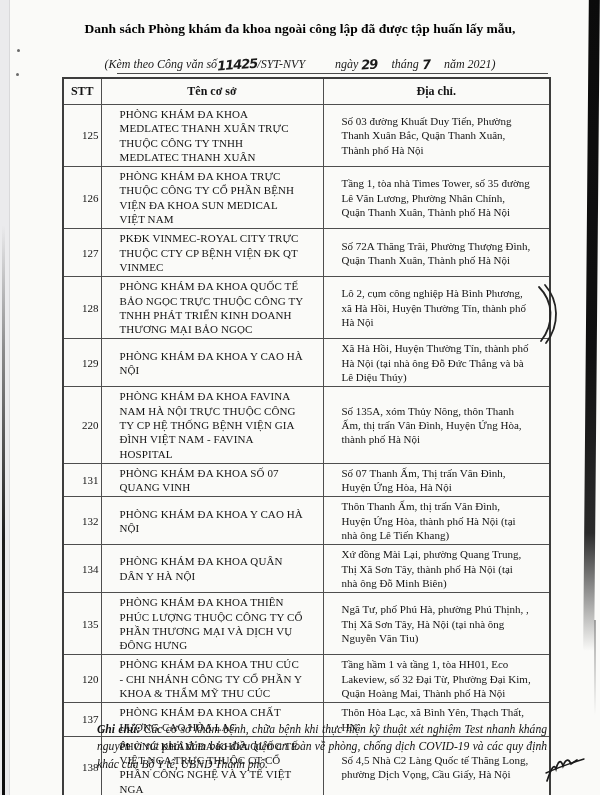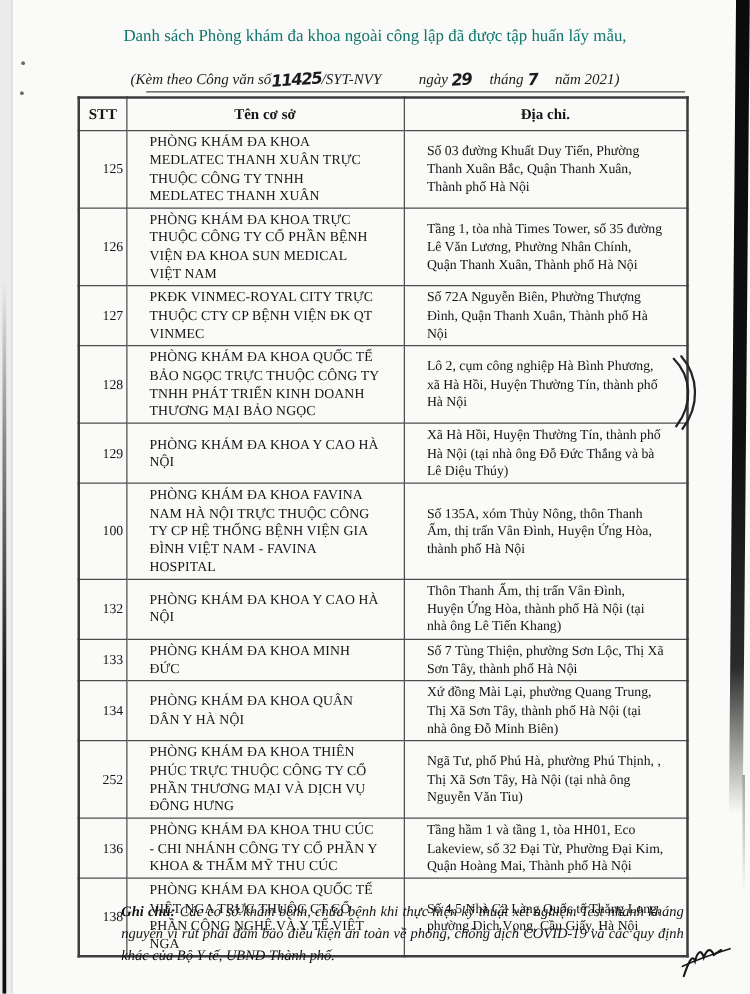--- a/index.html
+++ b/index.html
@@ -18,21 +18,21 @@
     background:linear-gradient(180deg,#0b0b0b 0%,#101010 55%,#2a2a2a 82%,rgba(0,0,0,0) 100%);
     transform:rotate(.5deg);border-radius:3px;}
   .streak-right-tail{position:absolute;left:594px;top:620px;width:2px;height:95px;
     background:linear-gradient(180deg,rgba(80,80,80,.5),rgba(120,120,120,0));}
   .dot{position:absolute;width:3px;height:3px;background:#6a6a6a;border-radius:50%;}
   .dot1{left:17px;top:49px;}
   .dot2{left:16px;top:73px;}
 
   
   .title{position:absolute;left:40px;top:19px;width:520px;text-align:center;
-    font-weight:normal;font-size:13.5px;line-height:1.42;color:#0f766e;}
+    font-weight:bold;font-size:13.5px;line-height:1.42;color:#000000;}
   .subtitle{position:absolute;left:40px;top:56px;width:520px;text-align:center;
     font-style:italic;font-size:12px;color:#1a1a1a;white-space:nowrap;}
   .subtitle .gap-s{display:inline-block;width:14px;}
   .subtitle .gap-l{display:inline-block;width:30px;}
   .handwrite{font-family:"DejaVu Sans",sans-serif;font-style:italic;font-weight:bold;
     font-size:13px;letter-spacing:-1px;display:inline-block;transform:rotate(-4deg) translateY(1px);}
   .rule-under{position:absolute;left:117px;top:73px;width:431px;height:1px;background:#4a4a4a;}
 
   
   table.doc{position:absolute;left:62px;top:77px;width:487px;
@@ -98,61 +98,66 @@
         <td class="addr">Số 03 đường Khuất Duy Tiến, Phường Thanh Xuân Bắc, Quận Thanh Xuân, Thành phố Hà Nội</td>
       </tr>
       <tr>
         <td class="stt">126</td>
         <td class="name">PHÒNG KHÁM ĐA KHOA TRỰC THUỘC CÔNG TY CỔ PHẦN BỆNH VIỆN ĐA KHOA SUN MEDICAL VIỆT NAM</td>
         <td class="addr">Tầng 1, tòa nhà Times Tower, số 35 đường Lê Văn Lương, Phường Nhân Chính, Quận Thanh Xuân, Thành phố Hà Nội</td>
       </tr>
       <tr>
         <td class="stt">127</td>
         <td class="name">PKĐK VINMEC-ROYAL CITY TRỰC THUỘC CTY CP BỆNH VIỆN ĐK QT VINMEC</td>
-        <td class="addr">Số 72A Nguyễn Biên, Phường Thượng Đình, Quận Thanh Xuân, Thành phố Hà Nội</td>
+        <td class="addr">Số 72A Thăng Trãi, Phường Thượng Đình, Quận Thanh Xuân, Thành phố Hà Nội</td>
       </tr>
       <tr>
         <td class="stt">128</td>
         <td class="name">PHÒNG KHÁM ĐA KHOA QUỐC TẾ BẢO NGỌC TRỰC THUỘC CÔNG TY TNHH PHÁT TRIỂN KINH DOANH THƯƠNG MẠI BẢO NGỌC</td>
         <td class="addr">Lô 2, cụm công nghiệp Hà Bình Phương, xã Hà Hồi, Huyện Thường Tín, thành phố Hà Nội</td>
       </tr>
       <tr>
         <td class="stt">129</td>
         <td class="name">PHÒNG KHÁM ĐA KHOA Y CAO HÀ NỘI</td>
         <td class="addr">Xã Hà Hồi, Huyện Thường Tín, thành phố Hà Nội (tại nhà ông Đỗ Đức Thắng và bà Lê Diệu Thúy)</td>
       </tr>
       <tr>
-        <td class="stt">100</td>
+        <td class="stt">220</td>
         <td class="name">PHÒNG KHÁM ĐA KHOA FAVINA NAM HÀ NỘI TRỰC THUỘC CÔNG TY CP HỆ THỐNG BỆNH VIỆN GIA ĐÌNH VIỆT NAM - FAVINA HOSPITAL</td>
         <td class="addr">Số 135A, xóm Thủy Nông, thôn Thanh Ấm, thị trấn Vân Đình, Huyện Ứng Hòa, thành phố Hà Nội</td>
+      </tr>
+      <tr>
+        <td class="stt">131</td>
+        <td class="name">PHÒNG KHÁM ĐA KHOA SỐ 07 QUANG VINH</td>
+        <td class="addr">Số 07 Thanh Ấm, Thị trấn Vân Đình, Huyện Ứng Hòa, Hà Nội</td>
       </tr>
       <tr>
         <td class="stt">132</td>
         <td class="name">PHÒNG KHÁM ĐA KHOA Y CAO HÀ NỘI</td>
         <td class="addr">Thôn Thanh Ấm, thị trấn Vân Đình, Huyện Ứng Hòa, thành phố Hà Nội (tại nhà ông Lê Tiến Khang)</td>
       </tr>
       <tr>
-        <td class="stt">133</td>
-        <td class="name">PHÒNG KHÁM ĐA KHOA MINH ĐỨC</td>
-        <td class="addr">Số 7 Tùng Thiện, phường Sơn Lộc, Thị Xã Sơn Tây, thành phố Hà Nội</td>
-      </tr>
-      <tr>
         <td class="stt">134</td>
         <td class="name">PHÒNG KHÁM ĐA KHOA QUÂN DÂN Y HÀ NỘI</td>
         <td class="addr">Xứ đồng Mài Lại, phường Quang Trung, Thị Xã Sơn Tây, thành phố Hà Nội (tại nhà ông Đỗ Minh Biên)</td>
       </tr>
       <tr>
-        <td class="stt">252</td>
-        <td class="name">PHÒNG KHÁM ĐA KHOA THIÊN PHÚC TRỰC THUỘC CÔNG TY CỔ PHẦN THƯƠNG MẠI VÀ DỊCH VỤ ĐÔNG HƯNG</td>
+        <td class="stt">135</td>
+        <td class="name">PHÒNG KHÁM ĐA KHOA THIÊN PHÚC LƯỢNG THUỘC CÔNG TY CỔ PHẦN THƯƠNG MẠI VÀ DỊCH VỤ ĐÔNG HƯNG</td>
         <td class="addr">Ngã Tư, phố Phú Hà, phường Phú Thịnh, , Thị Xã Sơn Tây,  Hà Nội (tại nhà ông Nguyễn Văn Tiu)</td>
       </tr>
       <tr>
-        <td class="stt">136</td>
+        <td class="stt">120</td>
         <td class="name">PHÒNG KHÁM ĐA KHOA THU CÚC - CHI NHÁNH CÔNG TY CỔ PHẦN Y KHOA &amp; THẨM MỸ THU CÚC</td>
         <td class="addr">Tầng hầm 1 và tầng 1, tòa HH01, Eco Lakeview, số 32 Đại Từ, Phường Đại Kim, Quận Hoàng Mai, Thành phố Hà Nội</td>
+      </tr>
+      <tr>
+        <td class="stt">137</td>
+        <td class="name">PHÒNG KHÁM ĐA KHOA CHẤT LƯỢNG CAO HÒA LẠC</td>
+        <td class="addr">Thôn Hòa Lạc, xã Bình Yên, Thạch Thất, HN.</td>
       </tr>
       <tr>
         <td class="stt">138</td>
         <td class="name">PHÒNG KHÁM ĐA KHOA QUỐC TẾ VIỆT NGA TRỰC THUỘC CT CỔ PHẦN CÔNG NGHỆ VÀ Y TẾ VIỆT NGA</td>
         <td class="addr">Số 4,5 Nhà C2 Làng Quốc tế Thăng Long, phường Dịch Vọng, Cầu Giấy, Hà Nội</td>
       </tr>
     </tbody>
 </table>
 
 <svg class="mark129" width="28" height="62" viewBox="0 0 28 62">

